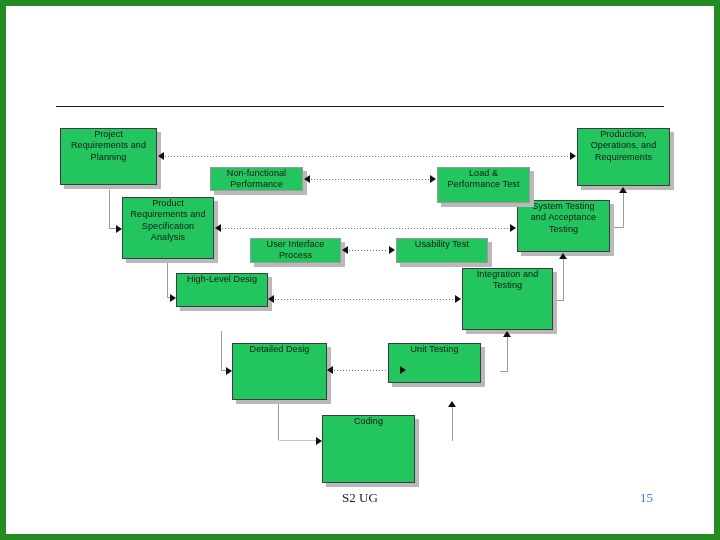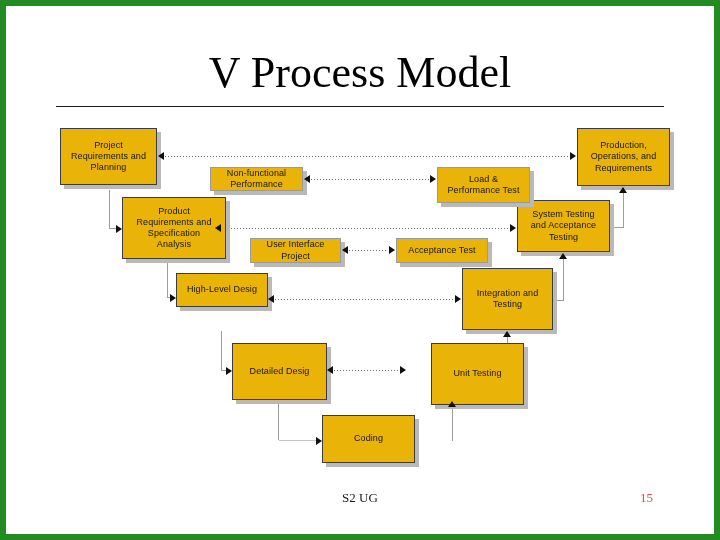--- a/index.html
+++ b/index.html
@@ -7,23 +7,23 @@
     position:relative;width:720px;height:540px;background:#ffffff;overflow:hidden;
     font-family:"Liberation Sans",sans-serif;
   }
   .border-frame{position:absolute;left:0;top:0;right:0;bottom:0;border:6px solid #228B22;pointer-events:none;}
   .title{
     position:absolute;left:0;top:50px;width:720px;height:46px;line-height:46px;
     text-align:center;font-family:"Liberation Serif",serif;font-size:44px;color:#000;
   }
   .title-rule{position:absolute;left:56px;top:106px;width:608px;height:1px;background:#1a1a1a;}
   .vbox{
-    position:absolute;background:#eab308;border:1px solid #3c3c3c;
+    position:absolute;background:#22c55e;border:1px solid #3c3c3c;
     box-shadow:4px 4px 0 0 #b9b9b9;
-    display:flex;align-items:center;justify-content:center;text-align:center;
+    display:flex;align-items:flex-start;justify-content:center;text-align:center;
     box-sizing:border-box;z-index:2;
   }
   .vbox.mid{border-color:#9a9a9a;}
   .vbox-label{
     white-space:pre-line;font-size:9px;line-height:1.25;color:#161616;
     letter-spacing:0.1px;
   }
   .dotline{
     position:absolute;height:1px;z-index:1;
     background:repeating-linear-gradient(to right,#6f6f6f 0 1px,transparent 1px 3px);
@@ -34,55 +34,54 @@
   .arr{position:absolute;width:0;height:0;z-index:3;}
   .arr-r{border-top:4px solid transparent;border-bottom:4px solid transparent;border-left:6px solid #101010;}
   .arr-l{border-top:4px solid transparent;border-bottom:4px solid transparent;border-right:6px solid #101010;}
   .arr-u{border-left:4px solid transparent;border-right:4px solid transparent;border-bottom:6px solid #101010;}
   .footer{
     position:absolute;left:0;top:490px;width:720px;text-align:center;
     font-family:"Liberation Serif",serif;font-size:13px;color:#1a1a1a;
   }
   .page-num{
     position:absolute;left:640px;top:490px;width:40px;
-    font-family:"Liberation Serif",serif;font-size:13px;color:#ef4444;
+    font-family:"Liberation Serif",serif;font-size:13px;color:#3b82f6;
   }
 </style>
 </head>
 <body>
 
 <div class="slide">
 
-  <div class="title">V Process Model</div>
   <div class="title-rule"></div>
 
   <div>
 
     <div class="vbox" style="left:60px;top:128px;width:97px;height:57px">
         <span class="vbox-label">Project
 Requirements and
 Planning</span>
       </div>
-    <div class="vbox" style="left:122px;top:197px;width:104px;height:62px">
+    <div class="vbox" style="left:122px;top:197px;width:92px;height:62px">
         <span class="vbox-label">Product
 Requirements and
 Specification
 Analysis</span>
       </div>
     <div class="vbox" style="left:176px;top:273px;width:92px;height:34px">
         <span class="vbox-label">High-Level Desig</span>
       </div>
     <div class="vbox" style="left:232px;top:343px;width:95px;height:57px">
         <span class="vbox-label">Detailed Desig</span>
       </div>
-    <div class="vbox" style="left:322px;top:415px;width:93px;height:48px">
+    <div class="vbox" style="left:322px;top:415px;width:93px;height:68px">
         <span class="vbox-label">Coding</span>
       </div>
 
-    <div class="vbox" style="left:431px;top:343px;width:93px;height:62px">
+    <div class="vbox" style="left:388px;top:343px;width:93px;height:40px">
         <span class="vbox-label">Unit Testing</span>
       </div>
     <div class="vbox" style="left:462px;top:268px;width:91px;height:62px">
         <span class="vbox-label">Integration and
 Testing</span>
       </div>
     <div class="vbox" style="left:517px;top:200px;width:93px;height:52px">
         <span class="vbox-label">System Testing
 and Acceptance
 Testing</span>
@@ -96,24 +95,24 @@
     <div class="vbox mid" style="left:210px;top:167px;width:93px;height:24px">
         <span class="vbox-label">Non-functional
 Performance</span>
       </div>
     <div class="vbox mid" style="left:437px;top:167px;width:93px;height:36px">
         <span class="vbox-label">Load &amp;
 Performance Test</span>
       </div>
     <div class="vbox mid" style="left:250px;top:238px;width:91px;height:25px">
         <span class="vbox-label">User Interface
-Project</span>
+Process</span>
       </div>
     <div class="vbox mid" style="left:396px;top:238px;width:92px;height:25px">
-        <span class="vbox-label">Acceptance Test</span>
+        <span class="vbox-label">Usability Test</span>
       </div>
 
     <div class="dotline" style="left:165px;top:156px;width:404px"></div>
     <div class="arr arr-l" style="left:158px;top:152px"></div>
     <div class="arr arr-r" style="left:570px;top:152px"></div>
 
     <div class="dotline" style="left:311px;top:179px;width:118px"></div>
     <div class="arr arr-l" style="left:304px;top:175px"></div>
     <div class="arr arr-r" style="left:430px;top:175px"></div>
 

